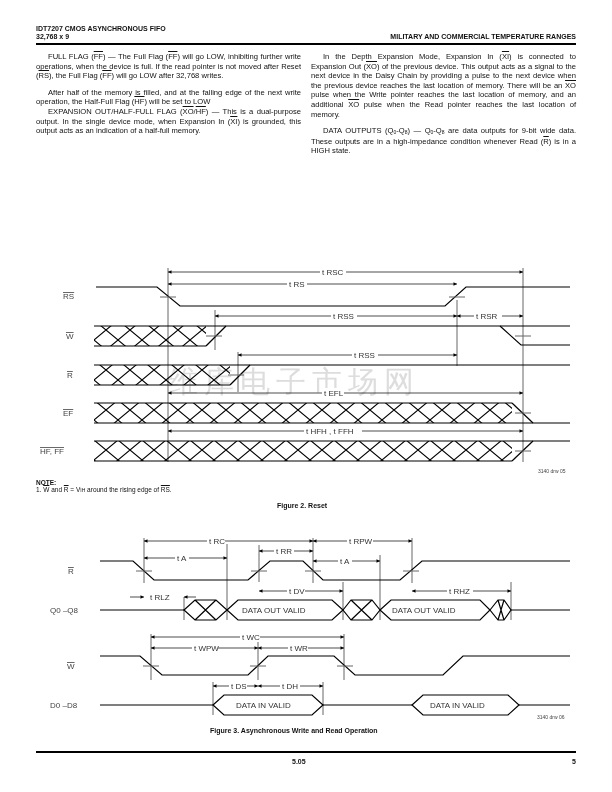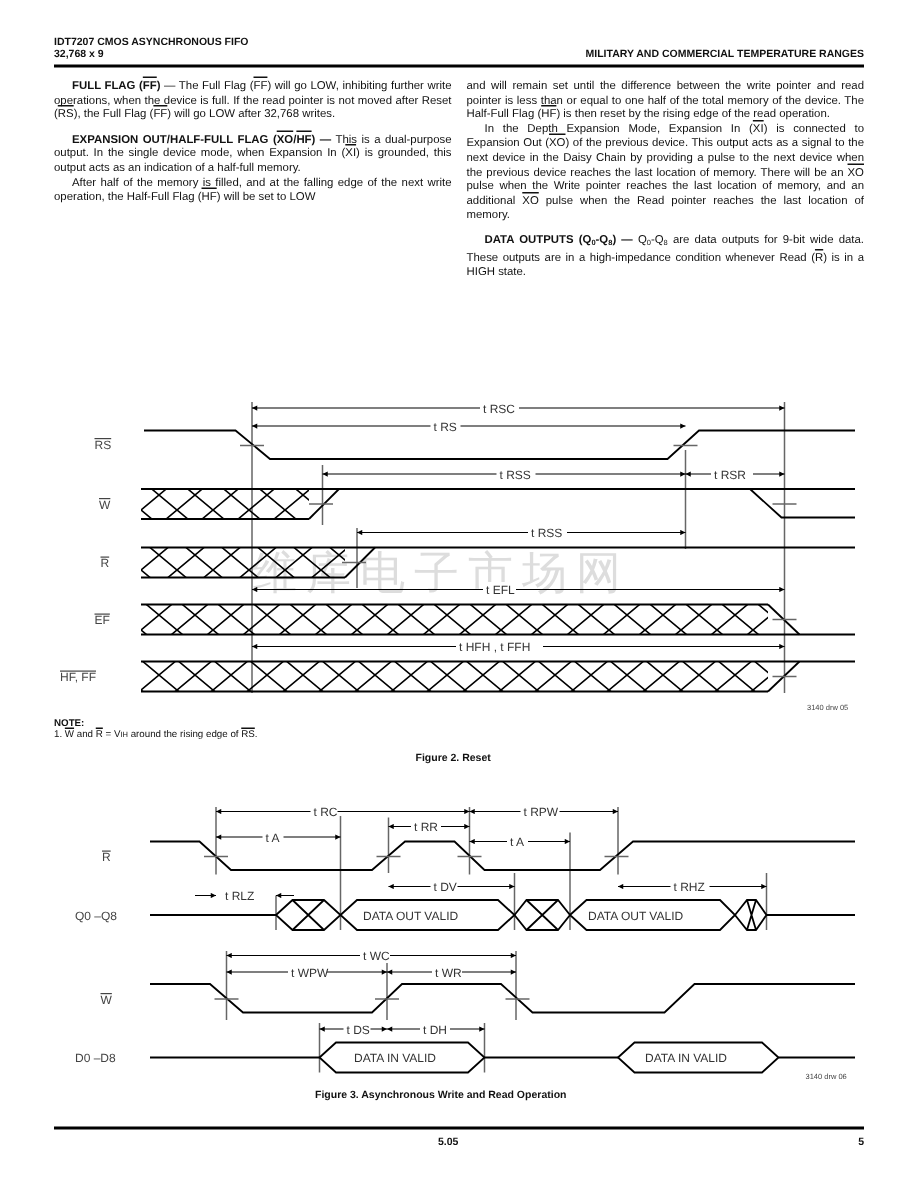--- a/index.html
+++ b/index.html
@@ -7,21 +7,21 @@
   .hdr-l { position:absolute; left:36px; top:25px; font-size:7px; font-weight:bold; line-height:8px; }
   .hdr-r { position:absolute; right:36px; top:33px; font-size:7px; font-weight:bold; }
   .hdr-rule { position:absolute; left:36px; right:36px; top:43px; height:2px; background:#000; }
   .col { position:absolute; top:52px; width:265px; font-size:7.6px; line-height:9.6px; text-align:justify; }
   .col.left { left:36px; }
   .col.right { left:311px; }
   h2 { font-size:11px; font-weight:bold; margin:2px 0 8px 0; }
   p { margin:0 0 7px 0; text-indent:12px; }
   p.cont { text-indent:0; margin-bottom:0; }
   p.nogap { margin-bottom:0; }
-  b { font-weight:bold; }
+  b { font-weight:normal; }
   .ov { text-decoration:overline; }
   sub { font-size:5px; vertical-align:baseline; position:relative; top:1px; }
   svg { position:absolute; left:0; }
   .note { position:absolute; left:36px; top:479px; font-size:6.5px; line-height:7px; }
   .cap { position:absolute; font-size:7px; font-weight:bold; }
   .ftr-rule { position:absolute; left:36px; right:36px; top:751px; height:2px; background:#000; }
   .ftr-c { position:absolute; left:292px; top:758px; font-size:7px; font-weight:bold; }
   .ftr-r { position:absolute; right:36px; top:758px; font-size:7px; font-weight:bold; }
   .wm { position:absolute; left:168px; top:362px; font-size:30px; color:#ddd; letter-spacing:6px; font-family:"DejaVu Serif", serif; }
   .t-lab { font-family:"Liberation Sans", sans-serif; font-size:8px; fill:#333; }
@@ -33,26 +33,25 @@
 
 <div class="hdr-l">
   <div>IDT7207 CMOS ASYNCHRONOUS FIFO</div>
   <div>32,768 x 9</div>
 </div>
 <div class="hdr-r">MILITARY AND COMMERCIAL TEMPERATURE RANGES</div>
 <div class="hdr-rule"></div>
 
 <div class="col left">
   <p><b>FULL FLAG (<span class="ov">FF</span>)</b> — The Full Flag (<span class="ov">FF</span>) will go LOW, inhibiting further write operations, when the device is full.  If the read pointer is not moved after Reset (<span class="ov">RS</span>), the Full Flag (<span class="ov">FF</span>) will go LOW after 32,768 writes.</p>
+  <p class="nogap">After half of the memory is filled, and at the falling edge of the next write operation, the Half-Full Flag (<span class="ov">HF</span>) will be set to LOW</p>
   <p class="nogap"><b>EXPANSION OUT/HALF-FULL FLAG (<span class="ov">XO</span>/<span class="ov">HF</span>) —</b> This is a dual-purpose output.  In the single device mode, when Expansion In (<span class="ov">XI</span>) is grounded, this output acts as an indication of a half-full memory.</p>
-  <p class="nogap">After half of the memory is filled, and at the falling edge of the next write operation, the Half-Full Flag (<span class="ov">HF</span>) will be set to LOW</p>
 </div>
 
 <div class="col right">
-  <p class="cont">and will remain set until the difference between the write pointer and read pointer is less than or equal to one half of the total memory of the device.  The Half-Full Flag (<span class="ov">HF</span>) is then reset by the rising edge of the read operation.</p>
   <p>In the Depth Expansion Mode, Expansion In (<span class="ov">XI</span>) is connected to Expansion Out (<span class="ov">XO</span>) of the previous device.  This output acts as a signal to the next device in the Daisy Chain by providing a pulse to the next device when the previous device reaches the last location of memory.  There will be an <span class="ov">XO</span> pulse when the Write pointer reaches the last location of memory, and an additional <span class="ov">XO</span> pulse when the Read pointer reaches the last location of memory.</p>
   <p style="margin-top:7px"><b>DATA OUTPUTS (Q<sub>0</sub>-Q<sub>8</sub>) —</b> Q<sub>0</sub>-Q<sub>8</sub> are data outputs for 9-bit wide data.  These outputs are in a high-impedance condition whenever Read (<span class="ov">R</span>) is in a HIGH state.</p>
 </div>
 
 <div class="wm">维库电子市场网</div>
 
 <svg style="top:0" width="612" height="480" viewBox="0 0 612 480">
   <defs>
     <marker id="ar" viewBox="0 0 10 10" refX="10" refY="5" markerWidth="6" markerHeight="5" orient="auto-start-reverse">
       <path d="M0,0 L10,5 L0,10 z" fill="#000"></path>

